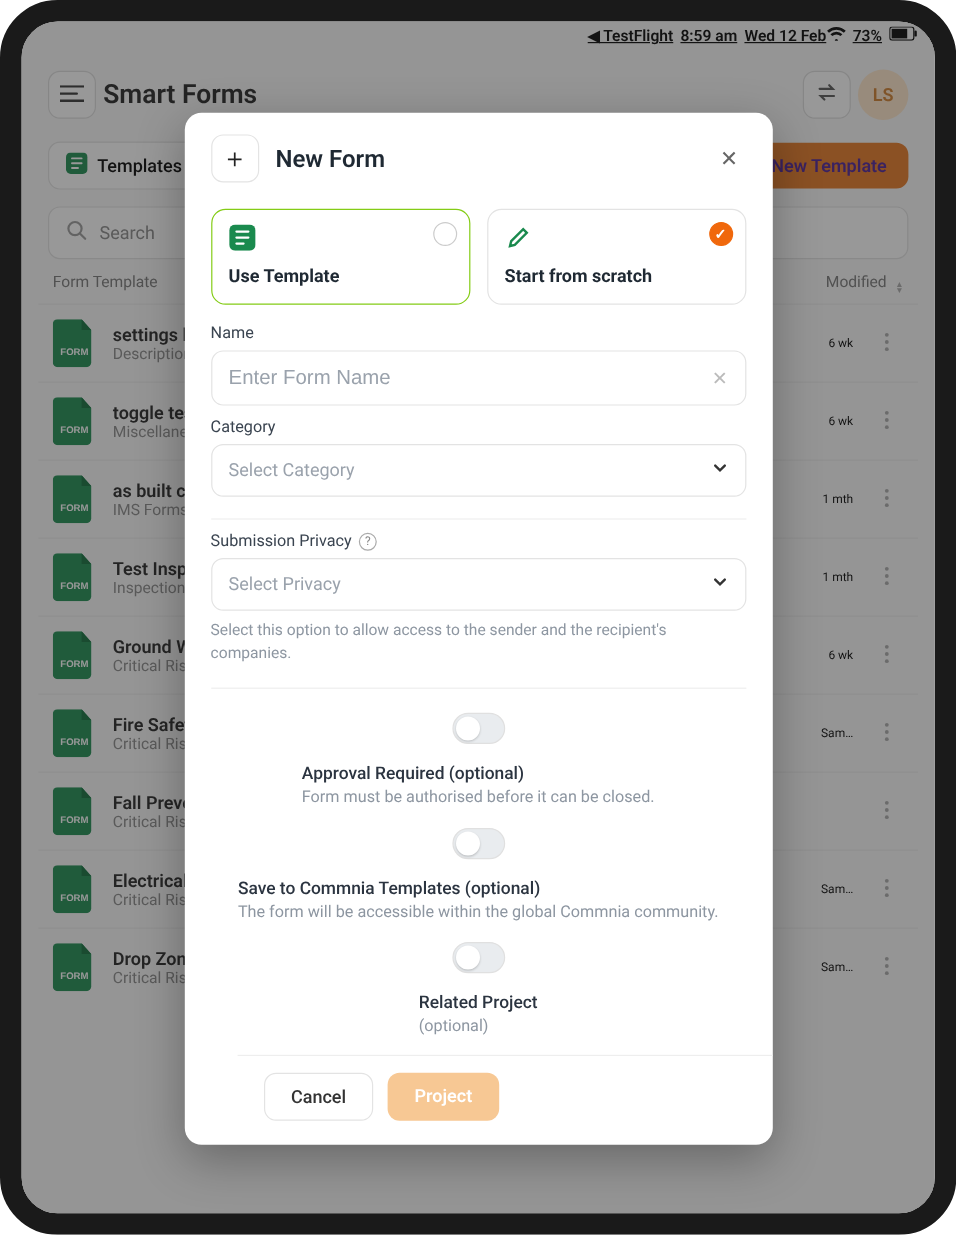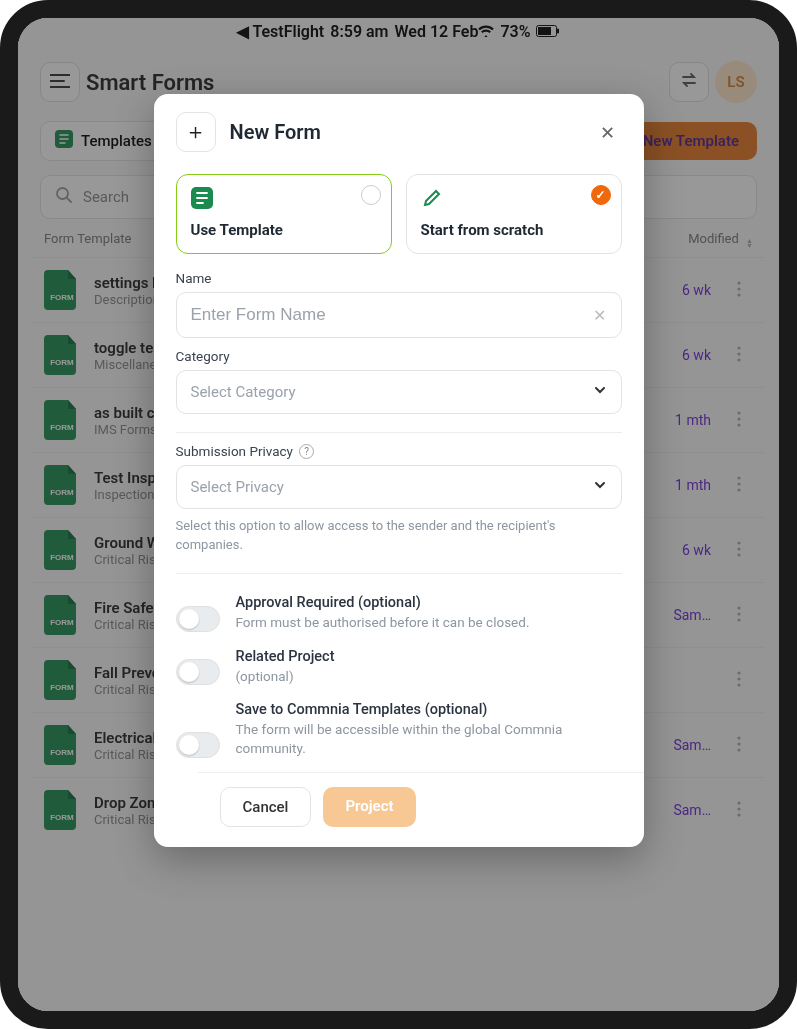--- a/index.html
+++ b/index.html
@@ -23,26 +23,27 @@
   }
   .device-inner {
     position: absolute;
     inset: 0;
     background: #f9f9f9;
     overflow: hidden;
   }
   
   .status-bar {
     display: flex;
-    justify-content: center;
+    justify-content: flex-end;
     align-items: center;
     padding: 4px 14px 2px;
-    font-size: 16px;
+    font-size: 13px;
     font-weight: 600;
     color: #000;
+    text-decoration: underline;
   }
   .status-left, .status-right { display:flex; align-items:center; gap:6px; }
   .status-camera {
     position:absolute;
     top:8px; left:50%; transform:translateX(-50%);
     width:60px; height:6px; background:#222; border-radius:4px;
   }
   
   .app-bar {
     display:flex;
@@ -101,21 +102,21 @@
     border-top:1px solid #eee;
   }
   .form-icon {
     width:36px; height:40px;
     position:relative;
   }
   .form-icon svg { width:100%; height:100%; }
   .row-text { flex:1; min-width:0; }
   .row-title { font-size:15px; font-weight:600; color:#222; white-space:nowrap; overflow:hidden; text-overflow:ellipsis;}
   .row-sub { font-size:13px; color:#888; white-space:nowrap; overflow:hidden; text-overflow:ellipsis;}
-  .row-trail { display:flex; align-items:center; gap:14px; color:#6d28d9; font-size:14px; }
+  .row-trail { display:flex; align-items:center; gap:14px; color:#000000; font-size:10px; }
   .more-btn { width:28px; height:28px; display:flex; align-items:center; justify-content:center; color:#aaa; }
   
   .scrim {
     position:absolute; inset:0;
     background:rgba(40,40,40,0.48);
   }
   
   .modal {
     position:absolute;
     top:76px; left:50%; transform:translateX(-50%);
@@ -167,21 +168,21 @@
   }
   .input input {
     border:none; outline:none; flex:1; font-size:17px; color:#333;
     background:transparent;
   }
   .input input::placeholder, .select .ph { color:#9aa2ac; }
   .clear-x { color:#bbb; font-size:16px; }
   .chev { color:#555; }
   .hr { border:none; border-top:1px solid #eee; margin:18px 0 10px; }
   .helper { font-size:13px; color:#8d96a1; margin-top:8px; line-height:1.45;}
-  .toggle-row { display:flex; gap:16px; align-items:flex-end; padding:10px 0 6px;}
+  .toggle-row { display:flex; gap:16px; align-items:center; padding:10px 0 6px;flex-direction:column;}
   .toggle {
     width:44px; height:26px; border-radius:14px; background:#e9ecef;
     position:relative; flex-shrink:0; border:1px solid #e0e0e0;
   }
   .toggle .knob {
     position:absolute; width:20px; height:20px; border-radius:50%;
     background:#fff; top:2px; left:2px; box-shadow:0 1px 2px rgba(0,0,0,0.2);
   }
   .toggle-text .t1 { font-size:14.5px; font-weight:500; color:#2b3440; }
   .toggle-text .t2 { font-size:13.5px; color:#8d96a1; margin-top:2px; line-height:1.4;}
@@ -593,31 +594,31 @@
     <div class="toggle-text">
       <div class="t1">Approval Required (optional)</div>
       <div class="t2">Form must be authorised before it can be closed.</div>
     </div>
             </div>
             <div class="toggle-row">
     <div class="toggle">
                 <div class="knob"></div>
               </div>
     <div class="toggle-text">
-      <div class="t1">Related Project</div>
-      <div class="t2">(optional)</div>
+      <div class="t1">Save to Commnia Templates (optional)</div>
+      <div class="t2">The form will be accessible within the global Commnia community.</div>
     </div>
             </div>
             <div class="toggle-row">
     <div class="toggle">
                 <div class="knob"></div>
               </div>
     <div class="toggle-text">
-      <div class="t1">Save to Commnia Templates (optional)</div>
-      <div class="t2">The form will be accessible within the global Commnia community.</div>
+      <div class="t1">Related Project</div>
+      <div class="t2">(optional)</div>
     </div>
             </div>
           </div>
       </div>
 
       <div class="modal-footer">
         <div class="btn btn-cancel">Cancel</div>
         <div class="btn btn-create">Project</div>
       </div>
     </div>

